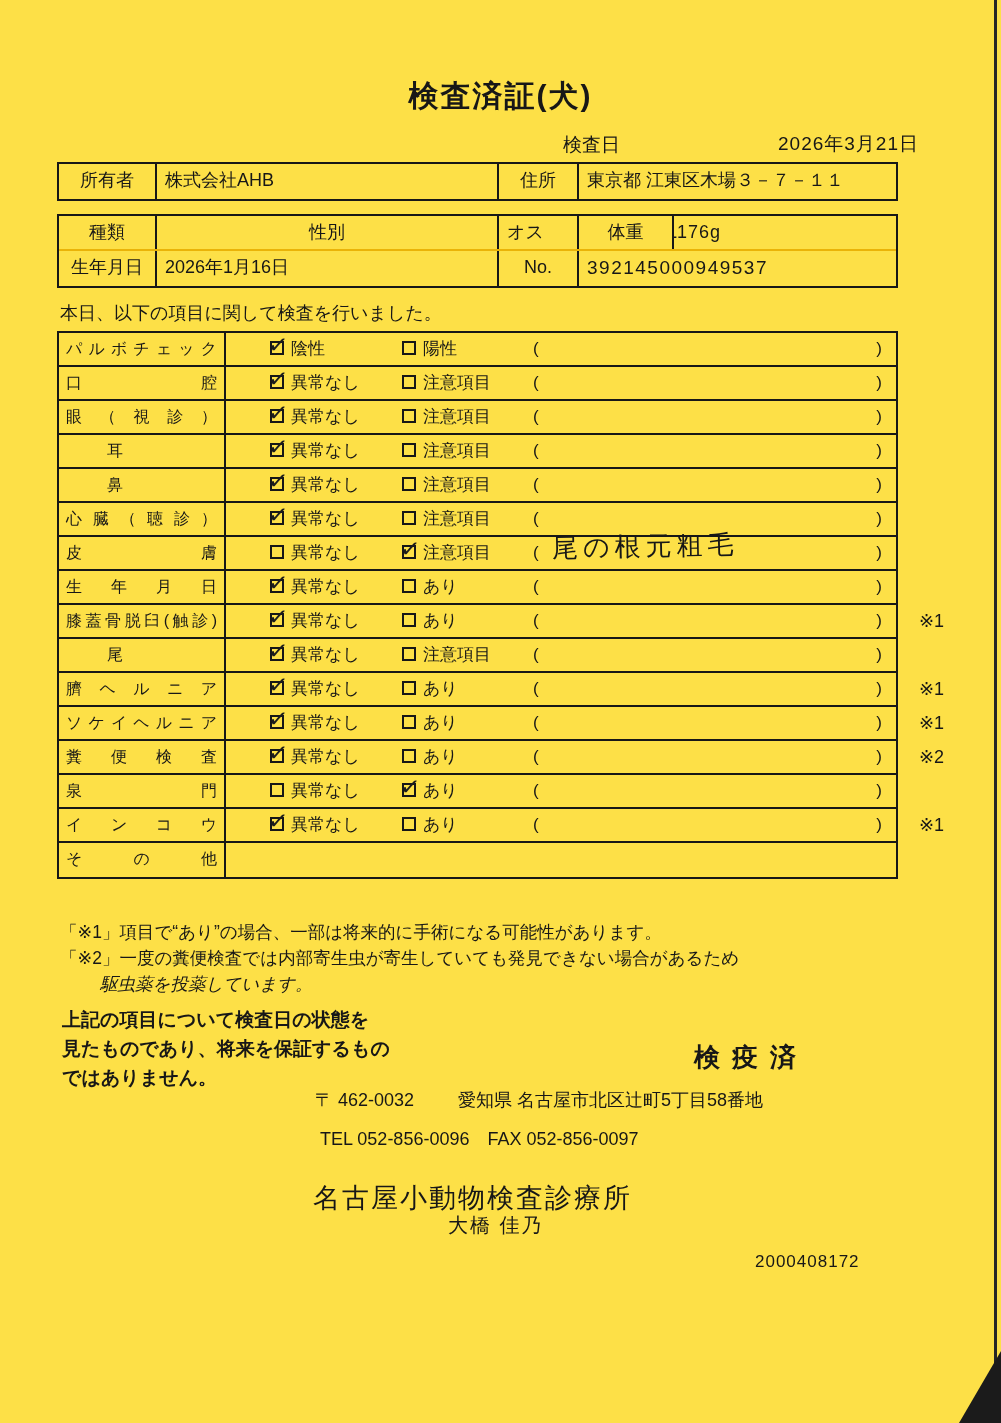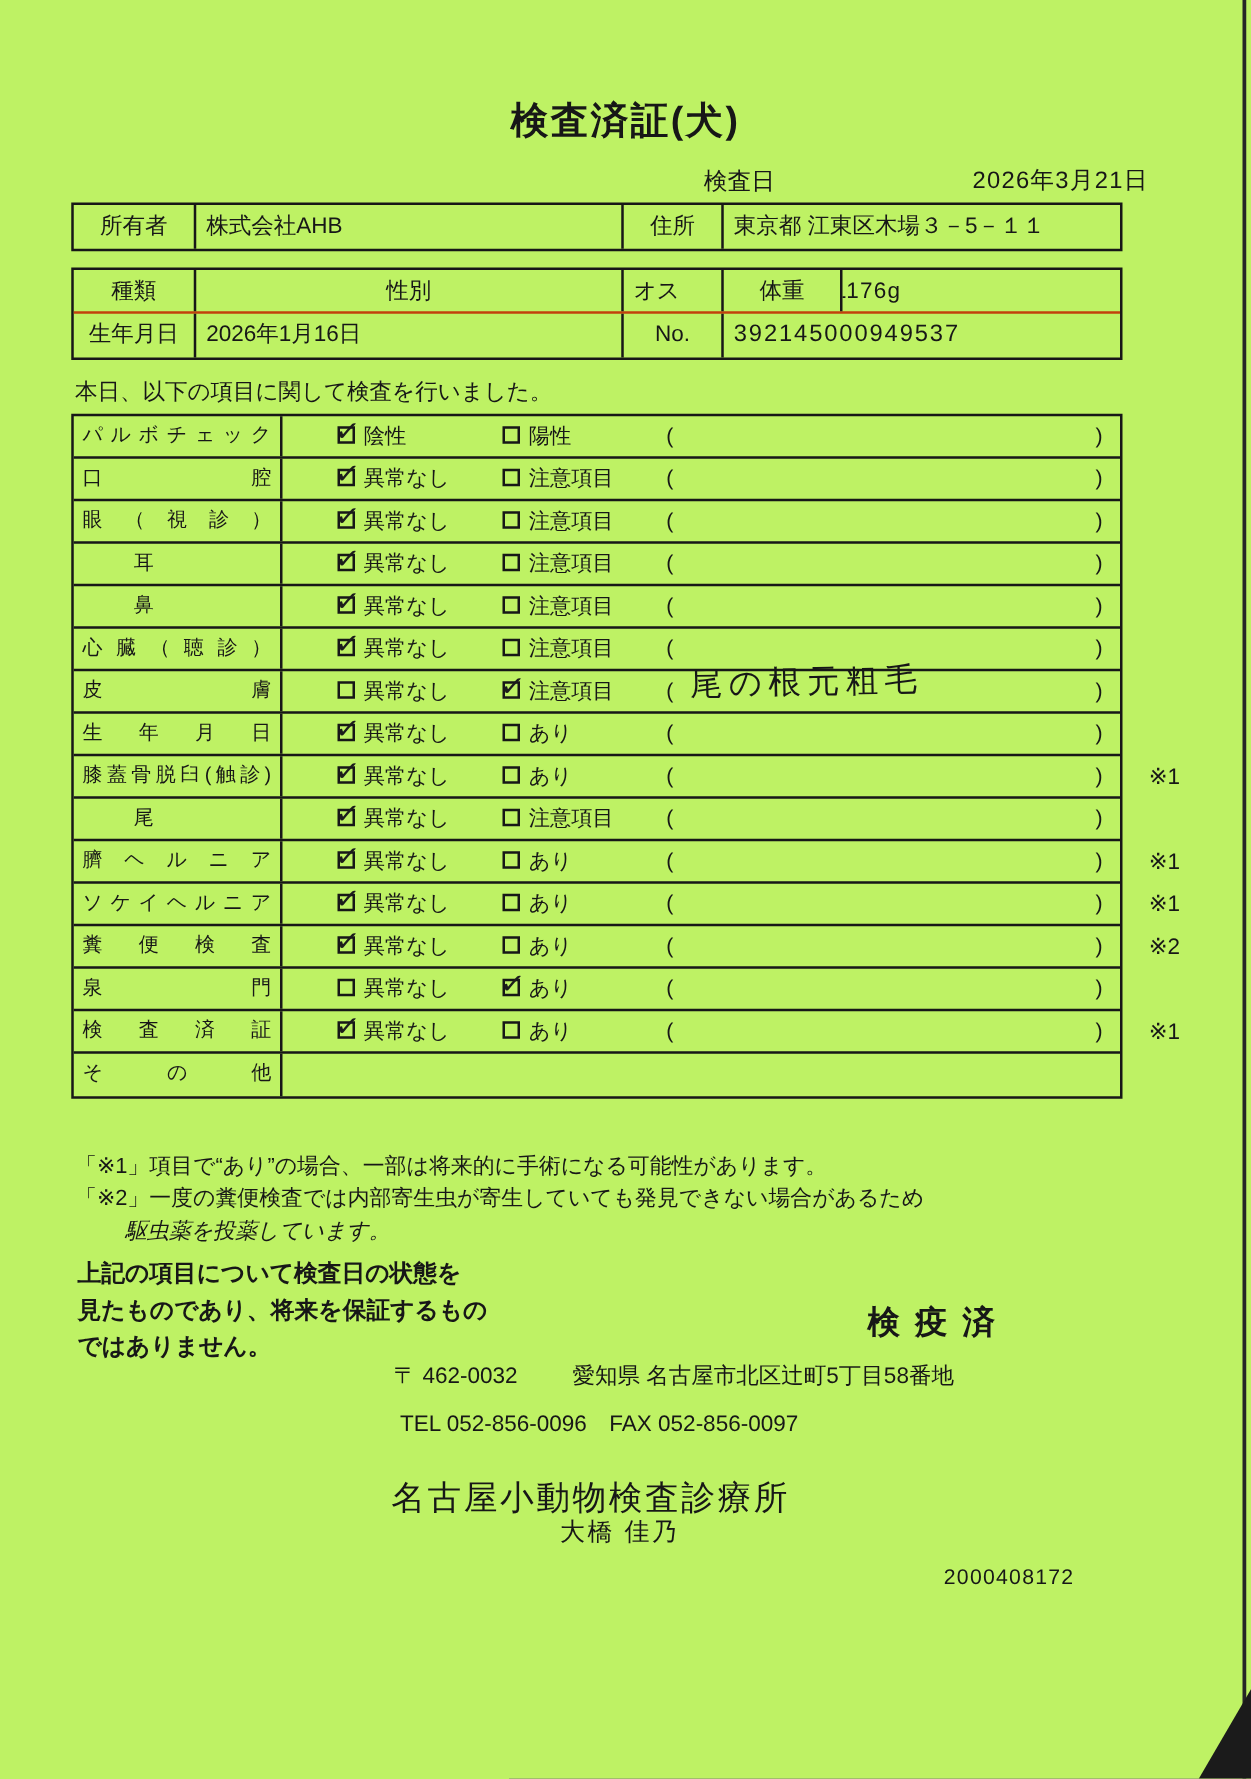--- a/index.html
+++ b/index.html
@@ -1,33 +1,33 @@
 <!DOCTYPE html>
 <html><head>
 <meta charset="utf-8">
 <style>
   * { margin:0; padding:0; box-sizing:border-box; }
   html,body { background:#777; }
   .page {
     position:relative; width:1001px; height:1423px; margin:0 auto;
-    background:#bef264; color:#171717; overflow:hidden;
+    background:#fde047; color:#171717; overflow:hidden;
     font-family:"Liberation Sans","DejaVu Sans",sans-serif;
   }
   
   .title { position:absolute; top:76px; left:0; width:100%; text-align:center;
            font-size:30px; font-weight:600; letter-spacing:2px; }
   .date-label { position:absolute; top:132px; left:563px; font-size:19px; }
   .date-value { position:absolute; top:131px; left:778px; font-size:19px; letter-spacing:1px; }
   
   .ttable { position:absolute; left:57px; width:841px; border:2px solid #171717; background:transparent; }
   .owner-t { top:162px; }
   .info-t  { top:214px; }
   .grid-row { display:grid; height:35px; }
   .owner-t .grid-row { grid-template-columns:98px 342px 80px 1fr; }
-  .info-t .r1 { grid-template-columns:98px 342px 80px 95px 60px 1fr; border-bottom:2px solid #c2410c; }
+  .info-t .r1 { grid-template-columns:98px 342px 80px 95px 60px 1fr; border-bottom:2px solid #eab308; }
   .info-t .r2 { grid-template-columns:98px 342px 80px 1fr; }
   .cell { border-right:2px solid #171717; line-height:33px; font-size:18px;
           padding:0 8px; white-space:nowrap; overflow:hidden; }
   .cell:last-child { border-right:none; }
   .cell.lbl { text-align:center; padding:0 4px; }
   .cell.num { font-size:19px; letter-spacing:1.5px; }
   .cell.weight { display:flex; justify-content:flex-end; padding-right:14px; }
   .cell.weight .unit { width:30px; text-align:right; }
   .cell.weight .wval { letter-spacing:1px; }
   
@@ -78,21 +78,21 @@
 
   <div class="title">検査済証(犬)</div>
   <div class="date-label">検査日</div>
   <div class="date-value">2026年3月21日</div>
 
   <div class="ttable owner-t">
     <div class="grid-row">
       <div class="cell lbl">所有者</div>
       <div class="cell">株式会社AHB</div>
       <div class="cell lbl">住所</div>
-      <div class="cell">東京都 江東区木場３－5－１１</div>
+      <div class="cell">東京都 江東区木場３－７－１１</div>
     </div>
   </div>
 
   <div class="ttable info-t">
     <div class="grid-row r1">
       <div class="cell lbl">種類</div>
       <div class="cell lbl">性別</div>
       <div class="cell">オス</div>
       <div class="cell lbl">体重</div>
       <div class="cell weight">
@@ -301,21 +301,21 @@
         <span class="cb cb2 checked"></span>
         <span class="opt o2">あり</span>
         <span class="popen">(</span>
         <span class="hand"></span>
         <span class="pclose">)</span>
         <span class="mark"></span>
       </div>
     </div>
 
     <div class="mrow">
-      <div class="mlabel">検査済証</div>
+      <div class="mlabel">インコウ</div>
       <div class="mopts">
         <span class="cb cb1 checked"></span>
         <span class="opt o1">異常なし</span>
         <span class="cb cb2"></span>
         <span class="opt o2">あり</span>
         <span class="popen">(</span>
         <span class="hand"></span>
         <span class="pclose">)</span>
         <span class="mark">※1</span>
       </div>

